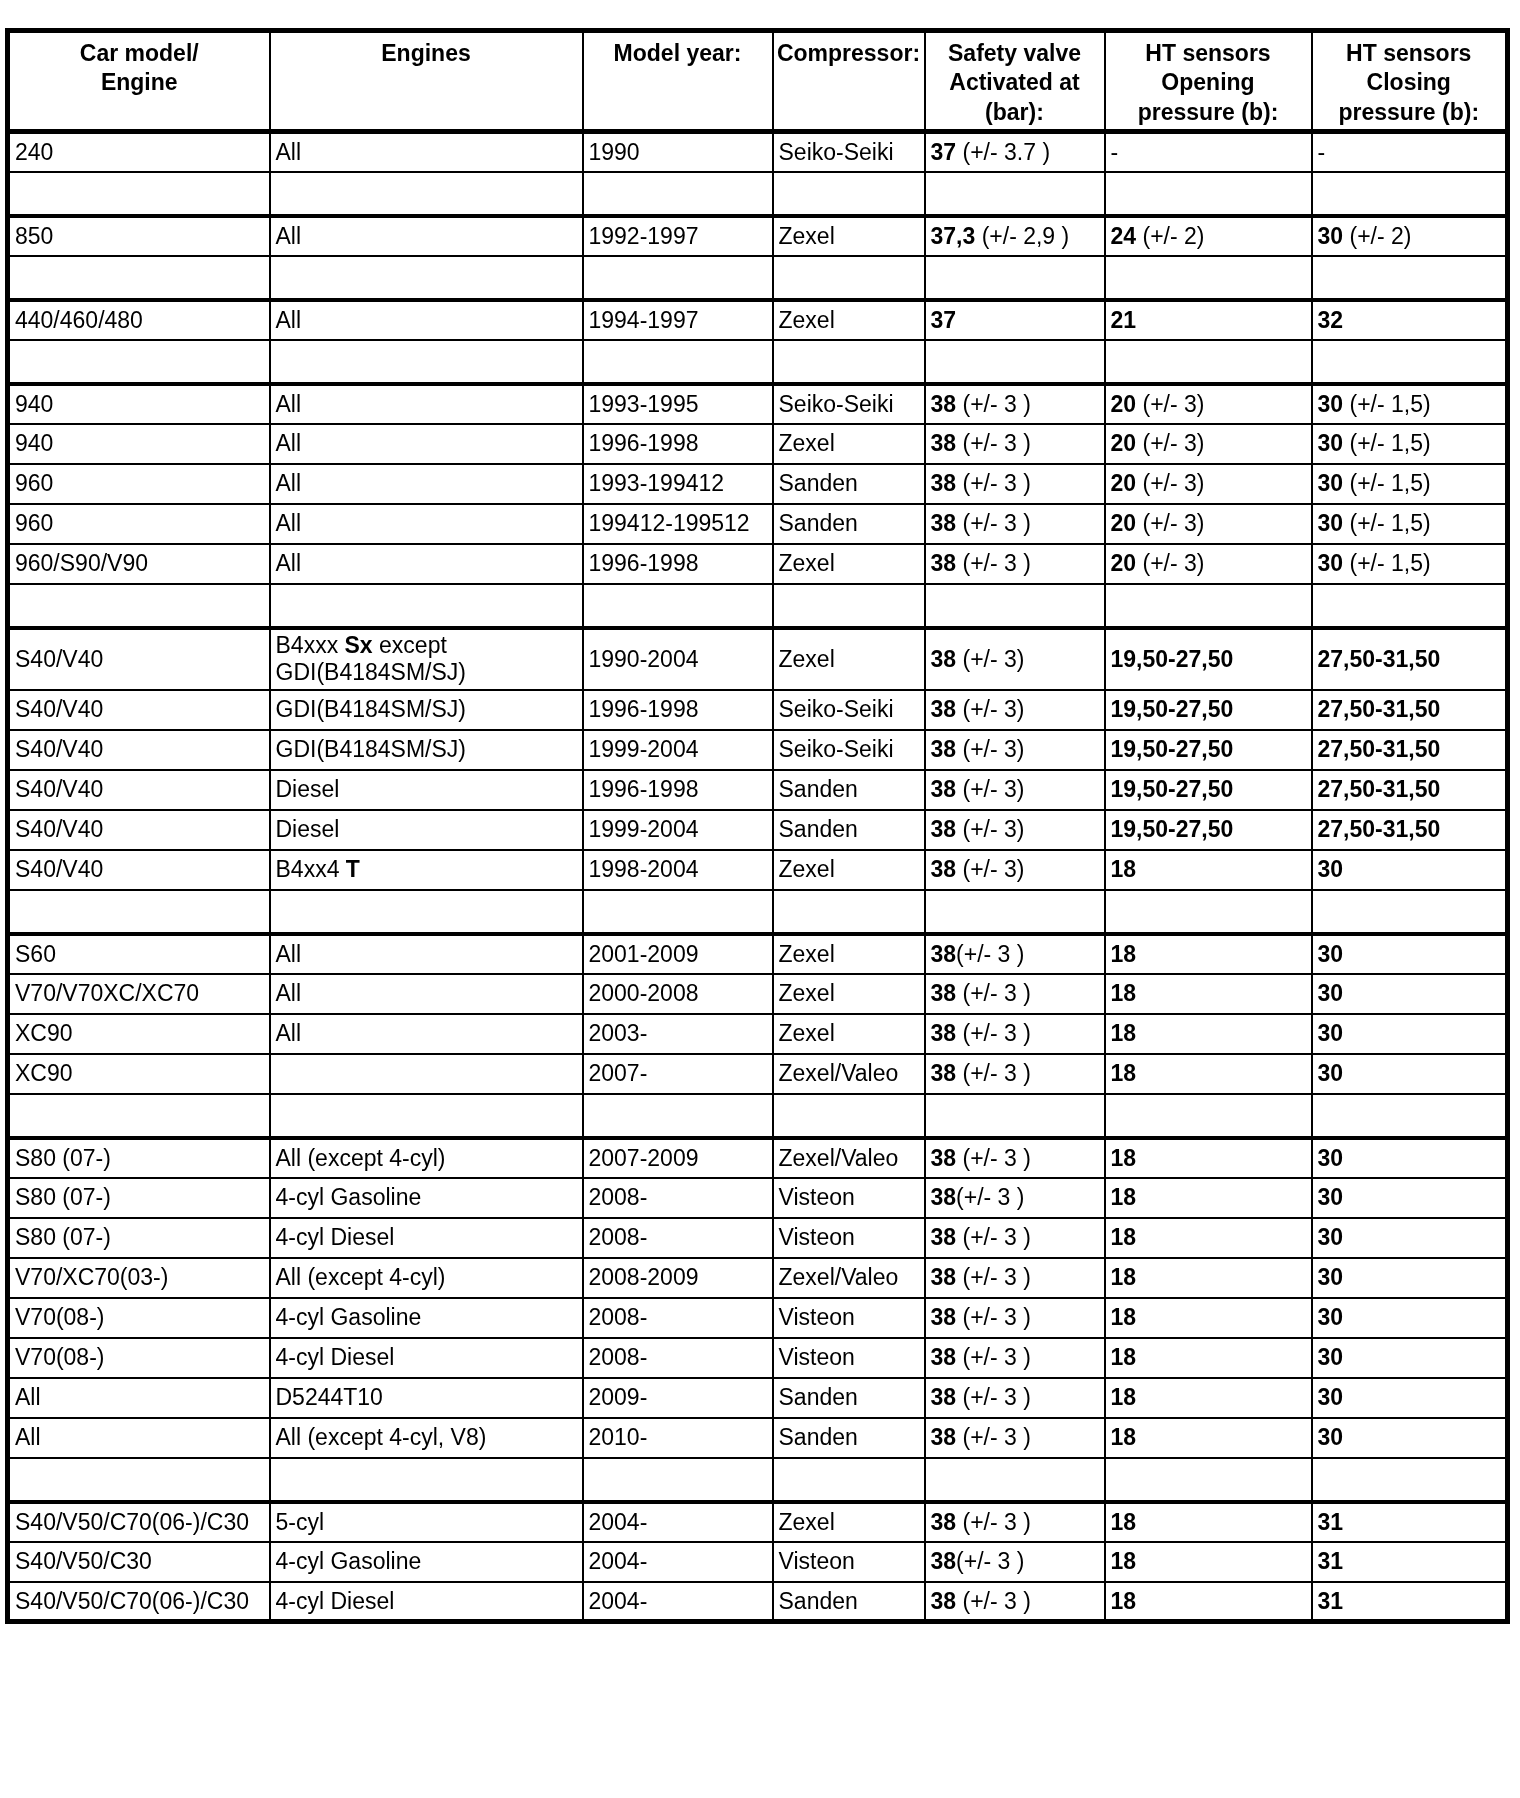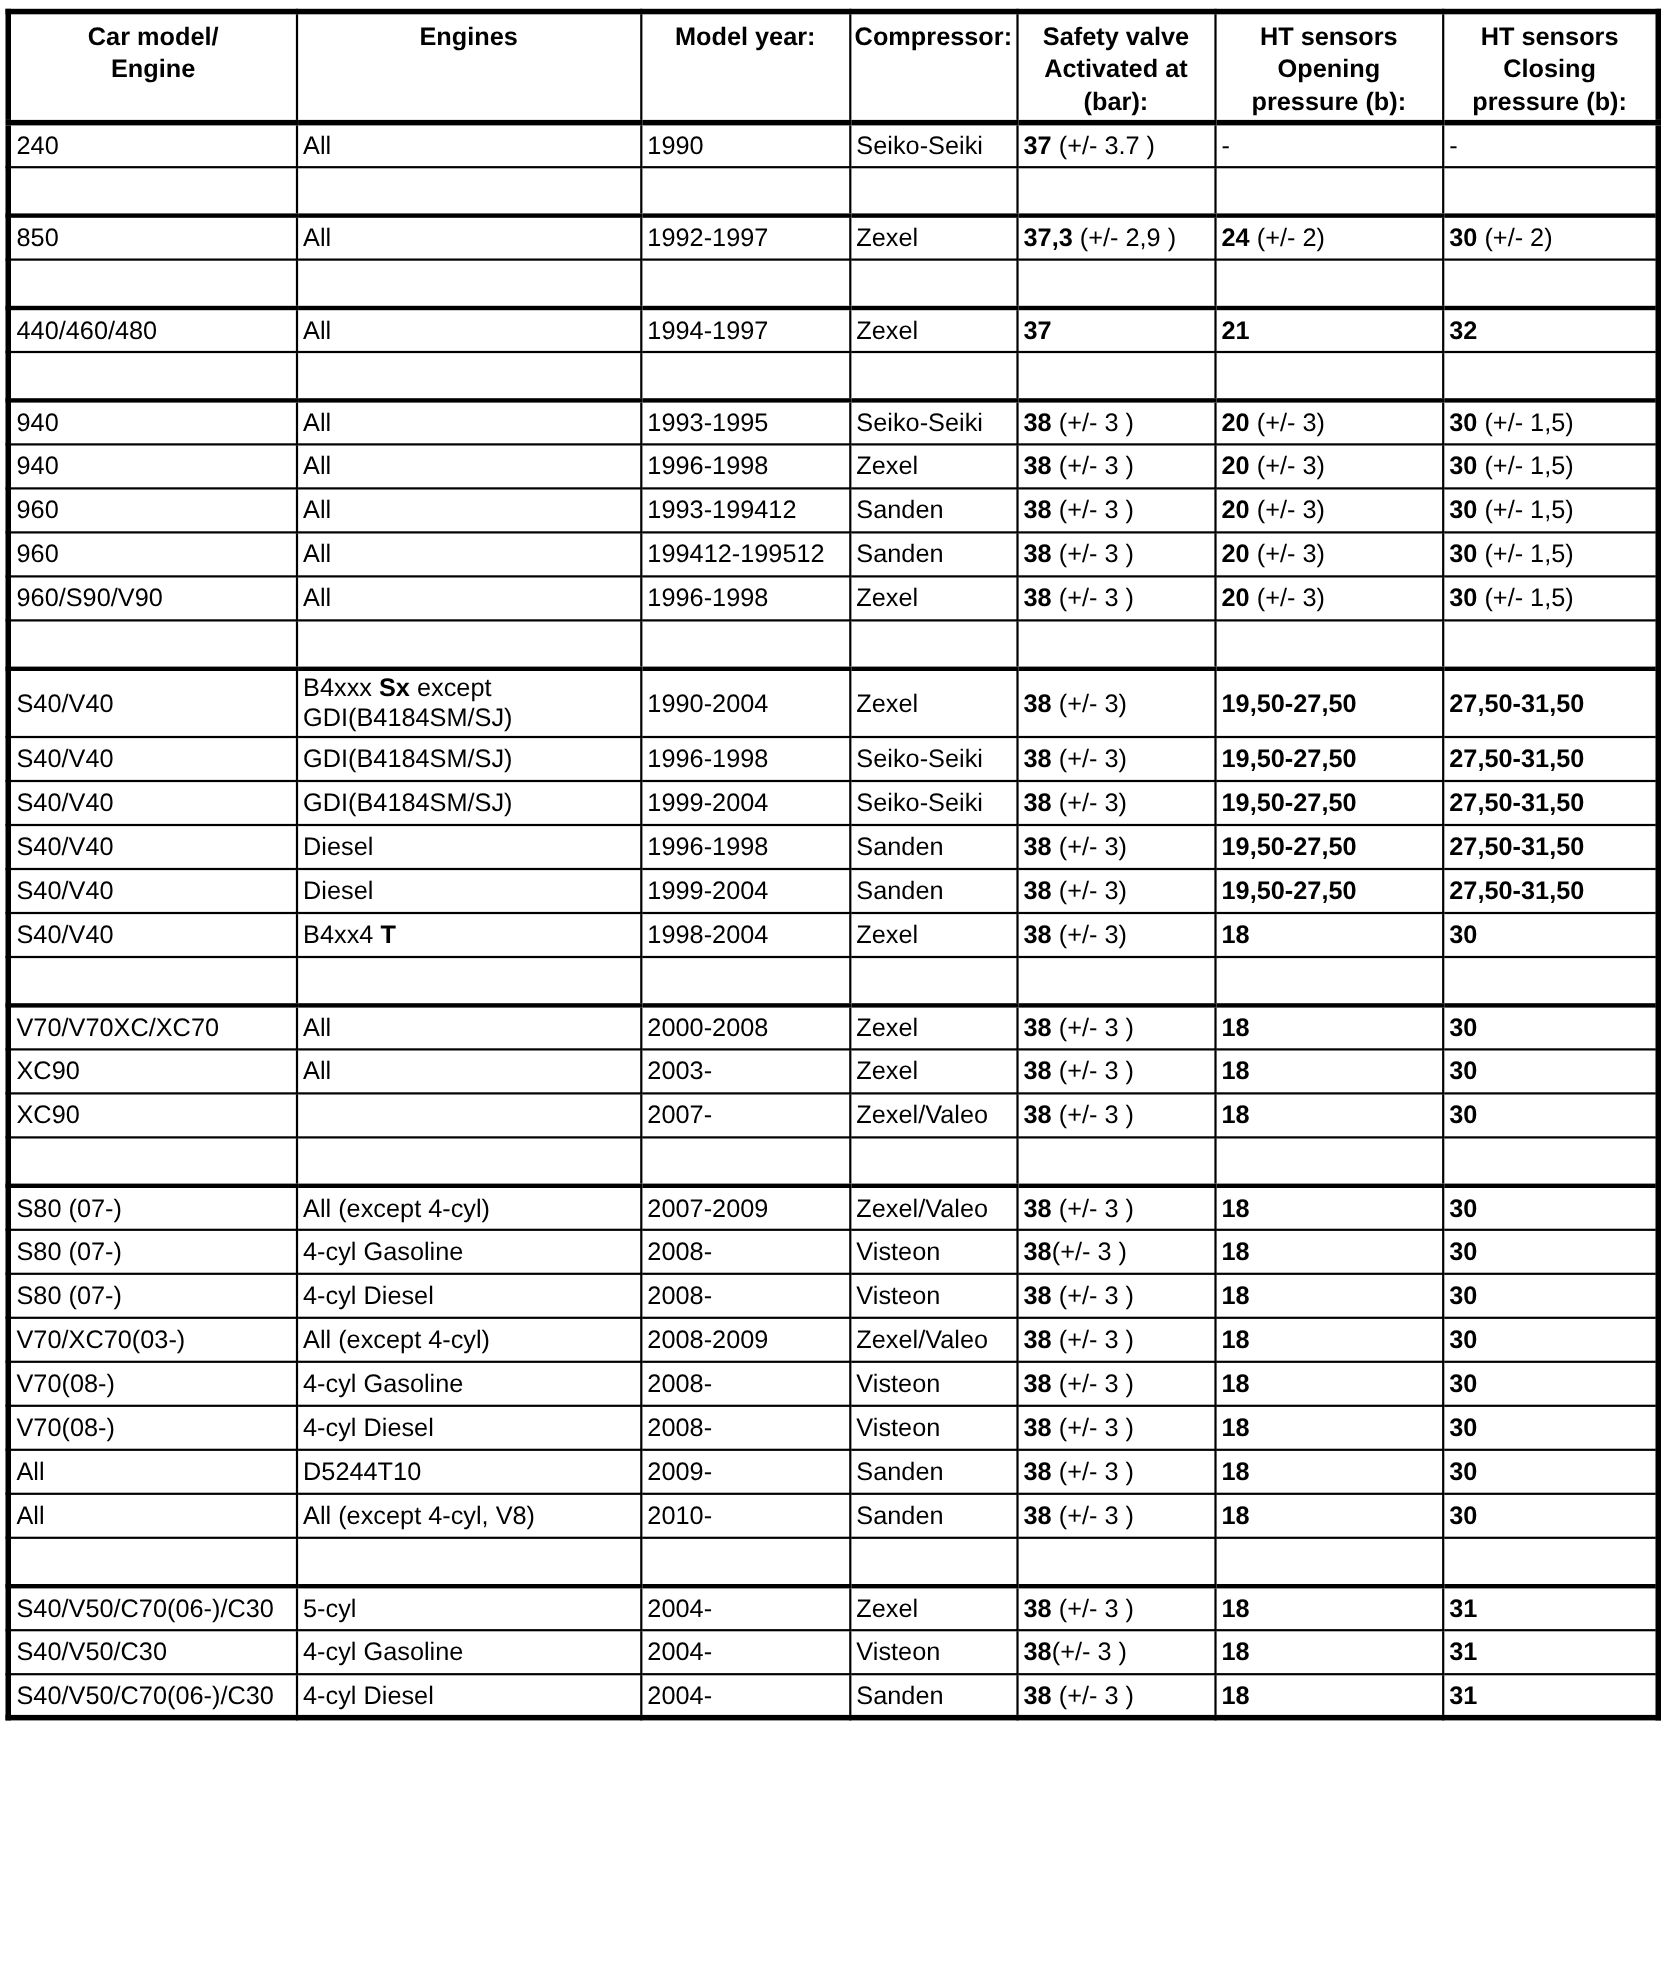--- a/index.html
+++ b/index.html
@@ -2,20 +2,21 @@
 <html><head>
 <meta charset="utf-8">
 <style>
   html, body { margin: 0; background: #ffffff; }
   body { padding: 8px 5px 5px 5px; font-family: "Liberation Sans", sans-serif; }
   table[data-name="compressor-spec-table"] {
     border-collapse: collapse;
     table-layout: fixed;
     width: 1294px;
     border: 5px solid #000;
+    margin-top: 20px;
   }
   th, td { border: 2px solid #000; overflow: hidden; }
   thead th { border-bottom: 5px solid #000; }
   thead tr { height: 84px; }
   tbody tr { height: 40px; }
   tbody tr.sep { height: 44px; }
   tbody tr.sep td { border-bottom: 4px solid #000; }
   tbody tr.tall { height: 62px; }
   th {
     font-weight: bold;
@@ -240,20 +241,29 @@
       <tr data-name="separator-row" class="sep">
         <td data-name="cell-model"></td>
         <td data-name="cell-engines"></td>
         <td data-name="cell-year"></td>
         <td data-name="cell-compressor"></td>
         <td data-name="cell-safety"></td>
         <td data-name="cell-opening"></td>
         <td data-name="cell-closing"></td>
       </tr>
       <tr data-name="table-row">
+        <td data-name="cell-model">S60</td>
+        <td data-name="cell-engines">All</td>
+        <td data-name="cell-year">2001-2009</td>
+        <td data-name="cell-compressor">Zexel</td>
+        <td data-name="cell-safety"><span class="b" data-name="value-bold">38</span><span data-name="value-regular">(+/- 3 )</span></td>
+        <td data-name="cell-opening"><span class="b" data-name="value-bold">18</span></td>
+        <td data-name="cell-closing"><span class="b" data-name="value-bold">30</span></td>
+      </tr>
+      <tr data-name="table-row">
         <td data-name="cell-model">V70/V70XC/XC70</td>
         <td data-name="cell-engines">All</td>
         <td data-name="cell-year">2000-2008</td>
         <td data-name="cell-compressor">Zexel</td>
         <td data-name="cell-safety"><span class="b" data-name="value-bold">38</span><span data-name="value-regular"> (+/- 3 )</span></td>
         <td data-name="cell-opening"><span class="b" data-name="value-bold">18</span></td>
         <td data-name="cell-closing"><span class="b" data-name="value-bold">30</span></td>
       </tr>
       <tr data-name="table-row">
         <td data-name="cell-model">XC90</td>

